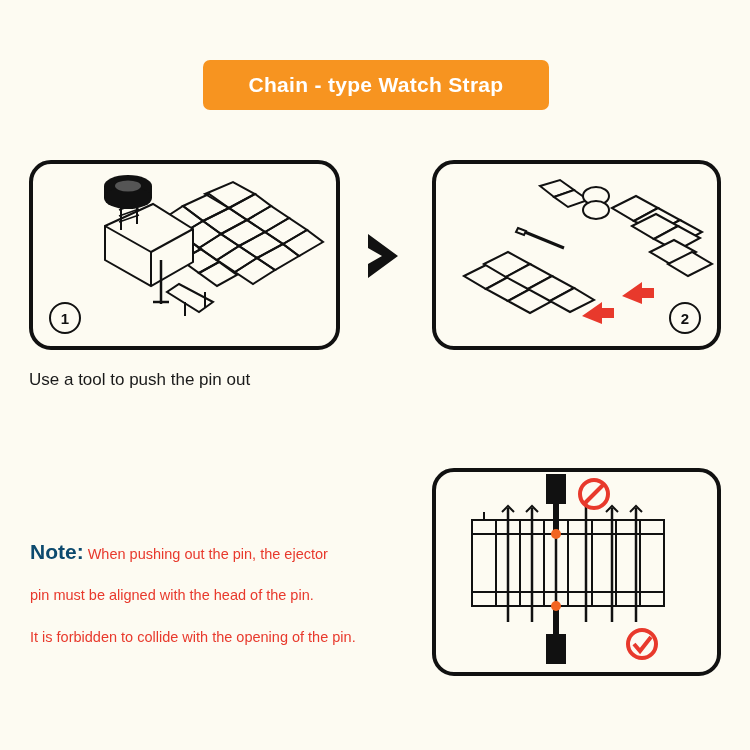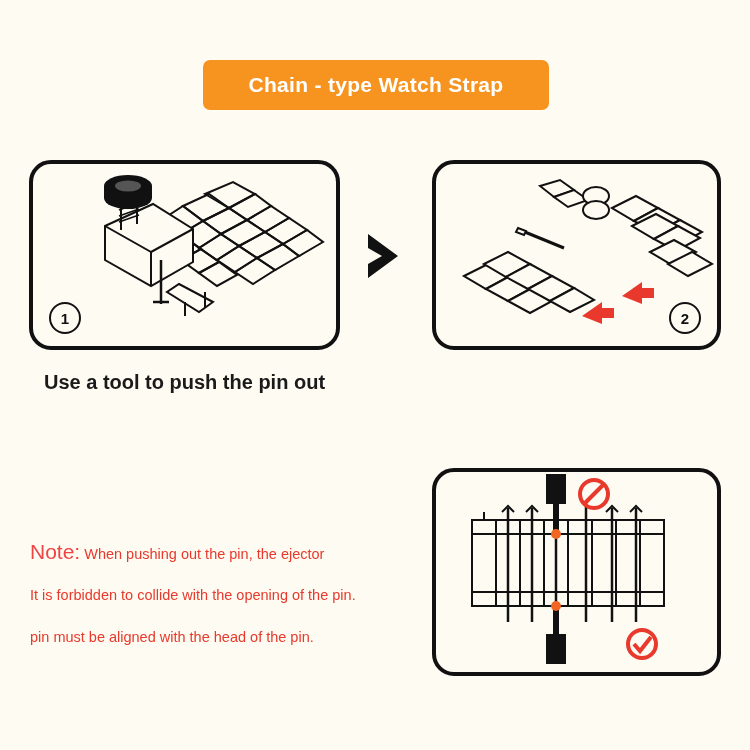--- a/index.html
+++ b/index.html
@@ -66,25 +66,24 @@
     font-size: 15px;
     font-weight: bold;
     color: #111;
     background: #fdfbf2;
   }
   #badge-1 { left: 16px; bottom: 12px; }
   #badge-2 { right: 16px; bottom: 12px; }
 
   .caption {
     position: absolute;
-    text-align: center;
-    font-size: 20px;
+    text-align: left;
+    font-size: 17px;
     color: #1a1a1a;
     line-height: 1.45;
-    font-weight: bold;
   }
   #caption-1 { left: 29px; top: 368px; width: 311px; }
   #caption-2 { left: 422px; top: 368px; width: 309px; }
 
   
   .big-arrow {
     position: absolute;
     left: 358px;
     top: 228px;
     width: 56px;
@@ -92,23 +91,23 @@
   }
 
   
   .note {
     position: absolute;
     left: 30px;
     top: 540px;
     width: 390px;
   }
   .note-label {
-    color: #ef4444;
+    color: #0c4a6e;
     font-size: 21px;
-    font-weight: normal;
+    font-weight: bold;
     margin-right: 4px;
   }
   .note-body {
     color: #e8392c;
     font-size: 14.5px;
     line-height: 1.55;
     margin-top: 19px;
   }
   .note-line1 { display: block; }
   .note-line2 { display: block; }
@@ -214,22 +213,22 @@
       <g fill="#e8392c">
         <polygon points="186,132 206,118 206,124 218,124 218,134 206,134 206,140"></polygon>
         <polygon points="146,152 166,138 166,144 178,144 178,154 166,154 166,160"></polygon>
       </g>
     </svg>
     <div class="step-badge" id="badge-2">2</div>
   </div>
 
   <div class="note">
     <span class="note-label">Note:</span><span class="note-body">When pushing out the pin, the ejector</span>
+    <span class="note-body note-line1">pin must be aligned with the head of the pin.</span>
     <span class="note-body note-line2">It is forbidden to collide with the opening of the pin.</span>
-    <span class="note-body note-line1">pin must be aligned with the head of the pin.</span>
   </div>
 
   <div class="panel" id="panel-3">
     <svg class="ill" width="281" height="200" viewBox="0 0 281 200">
       <g fill="none" stroke="#111" stroke-width="2">
 
         <rect x="36" y="48" width="192" height="86"></rect>
         <path d="M36 62 L228 62 M36 120 L228 120"></path>
         <path d="M60 48 L60 134 M84 48 L84 134 M108 48 L108 134 M132 48 L132 134 M156 48 L156 134 M180 48 L180 134 M204 48 L204 134"></path>
         <path d="M48 40 L48 48 M72 40 L72 48 M96 40 L96 48"></path>

